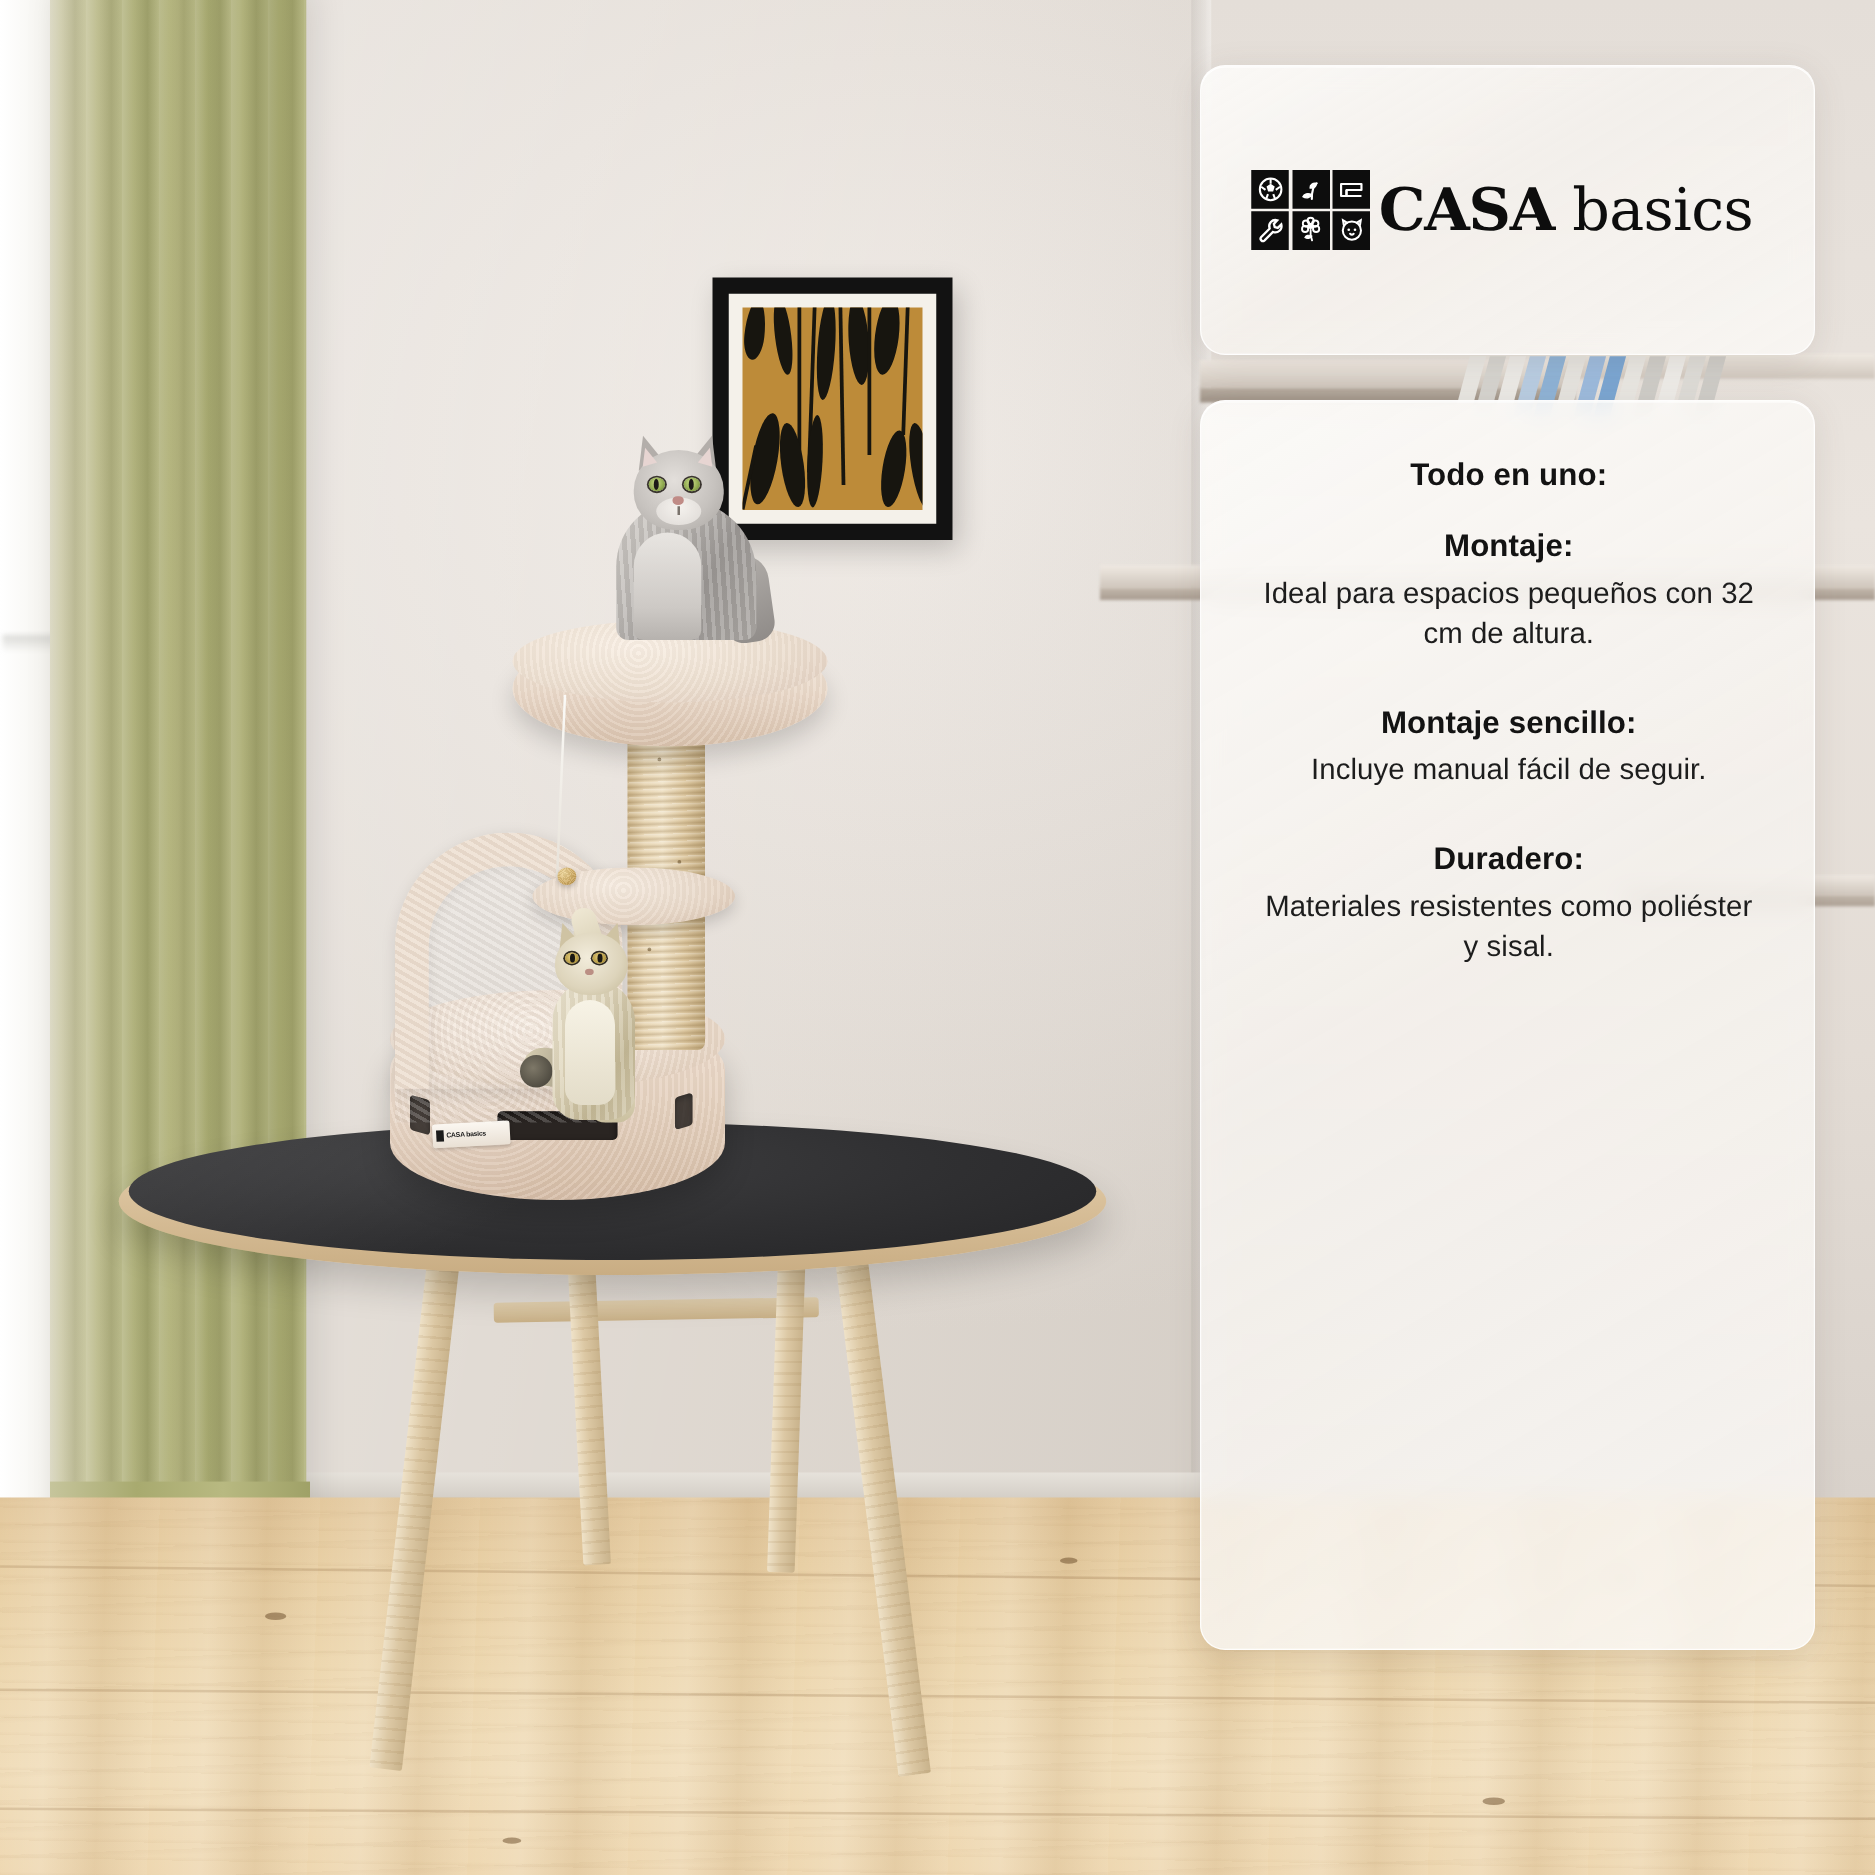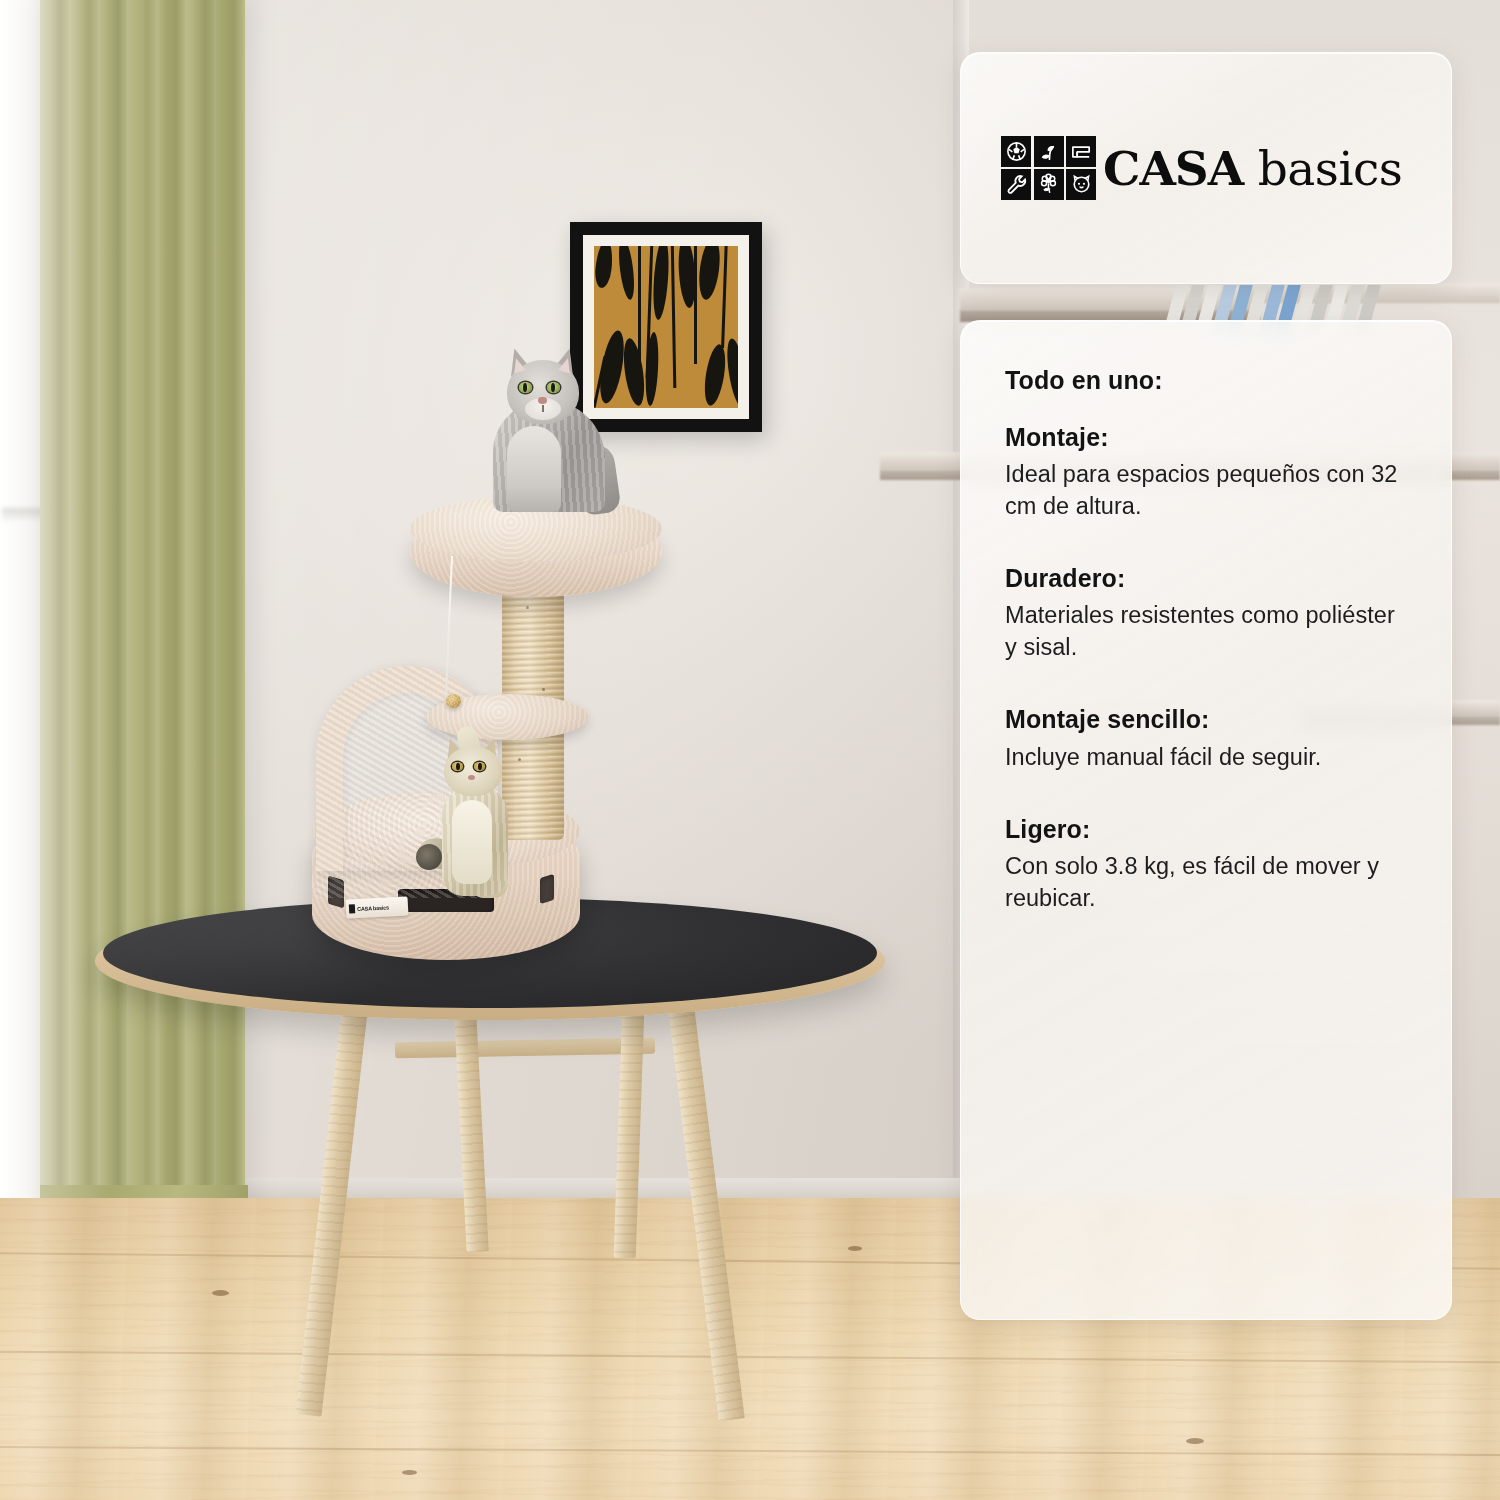--- a/index.html
+++ b/index.html
@@ -341,21 +341,21 @@
   .panel {
     position:absolute; border-radius:20px;
     background:linear-gradient(150deg, rgba(253,252,250,.88) 0%, rgba(246,243,239,.80) 45%, rgba(250,248,245,.86) 100%);
     border:1.6px solid rgba(255,255,255,.80);
     box-shadow:0 5px 26px rgba(90,80,70,.13), inset 0 1px 0 rgba(255,255,255,.95);
     backdrop-filter:blur(9px);
     -webkit-backdrop-filter:blur(9px);
   }
   .logo-panel { left:960px; top:52px; width:492px; height:232px;
                 display:flex; align-items:center; padding-left:40px; }
-  .main-panel { left:960px; top:320px; width:492px; height:1000px; padding:44px 42px 30px 44px; }
+  .main-panel { left:960px; top:320px; width:492px; height:1000px; padding:44px 42px 30px 44px;text-align:center; }
 
   
   .logo-row { display:flex; align-items:center; gap:7px; }
   .logo-mark { display:grid; grid-template-columns:repeat(3,30px);
                grid-template-rows:repeat(2,31px); gap:2.5px; flex:0 0 auto; }
   .logo-tile { background:#0d0d0d; display:flex; align-items:center; justify-content:center; }
   .logo-tile svg { width:23px; height:23px; display:block; }
   .logo-text { font-size:47px; line-height:1; color:#0d0d0d;
                font-family:"DejaVu Serif", serif; white-space:nowrap;
                letter-spacing:-.5px; }
@@ -597,29 +597,25 @@
 
     <div class="feature f-gap-lg">
       <div class="f-title">Montaje:</div>
       <div class="f-body">Ideal para espacios pequeños con 32 cm de altura.</div>
     </div>
 
     <div class="feature f-gap-lg">
     </div>
 
     <div class="feature f-gap-lg">
+      <div class="f-title">Montaje sencillo:</div>
+      <div class="f-body">Incluye manual fácil de seguir.</div>
+    </div>
+
+    <div class="feature f-gap-lg">
       <div class="f-title">Duradero:</div>
       <div class="f-body">Materiales resistentes como poliéster y sisal.</div>
     </div>
 
-    <div class="feature f-gap-lg">
-      <div class="f-title">Montaje sencillo:</div>
-      <div class="f-body">Incluye manual fácil de seguir.</div>
-    </div>
-
-    <div class="feature">
-      <div class="f-title">Ligero:</div>
-      <div class="f-body">Con solo 3.8 kg, es fácil de mover y reubicar.</div>
-    </div>
 
   </div>
 
 </div>
 
 </body></html>

